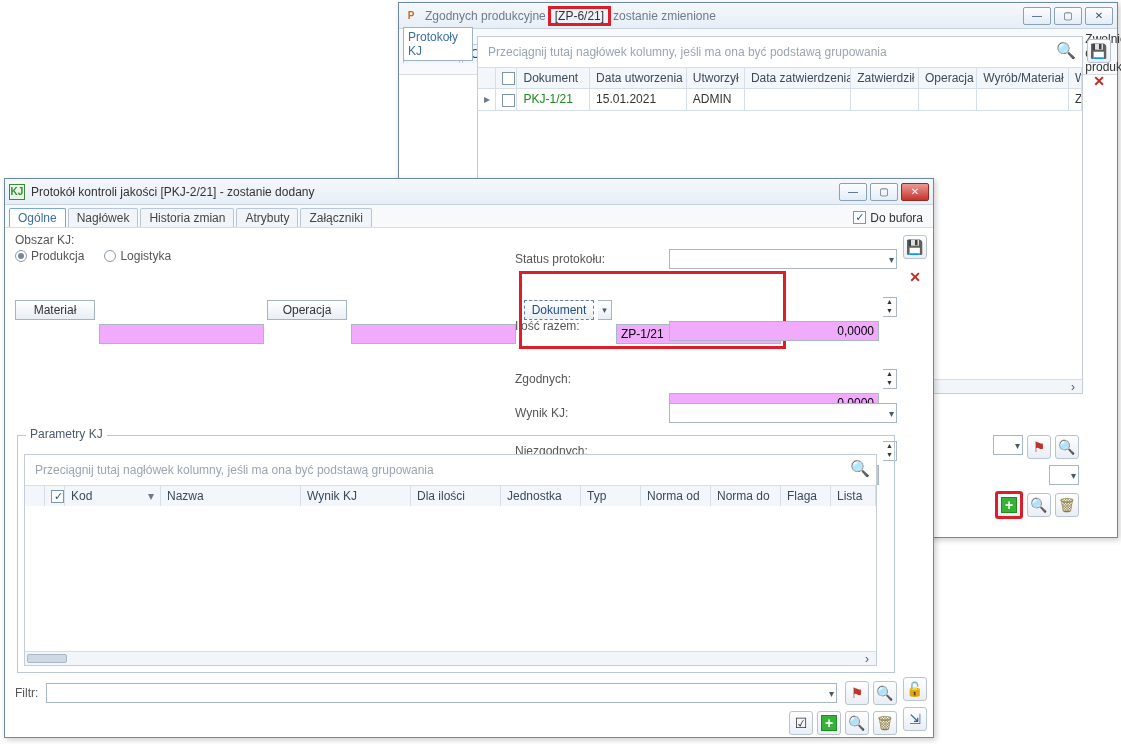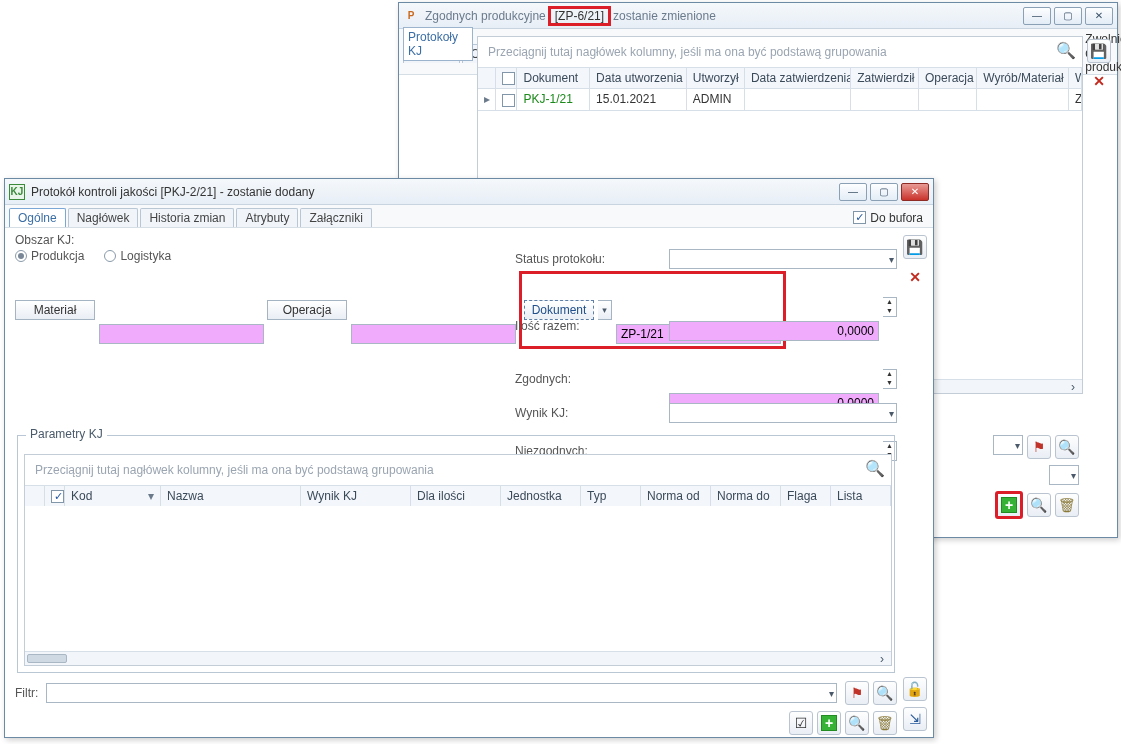--- a/index.html
+++ b/index.html
@@ -117,21 +117,21 @@
   }
   .textinput {
     border:1px solid #a9b6c4; height:20px; padding:0 4px; font-size:12px; background:#f0abfc;margin-top:48px;
   }
   .combo {
     border:1px solid #a9b6c4; height:20px; background:#fff; display:flex; align-items:center; justify-content:flex-end;
     padding:0 2px;
   }
   .combo .caret { color:#4a5a6a; font-size:10px; }
   .group-box {
-    border:1px solid #b9c6d4; margin:6px; position:relative; padding:18px 2px 6px 6px;
+    border:1px solid #b9c6d4; margin:6px; position:relative; padding:18px 17px 6px 6px;
   }
   .group-box .legend {
     position:absolute; top:-9px; left:8px; background:#fff; padding:0 4px; color:#4a5a6a;
   }
   .small-icon { font-size:14px; }
   .red-x { color:#c32a1f; font-weight:bold; }
   .floppy { color:#2a4f8a; }
   .magnify { color:#555; }
   .trash { color:#8a7a3a; }
   .plus-green {

